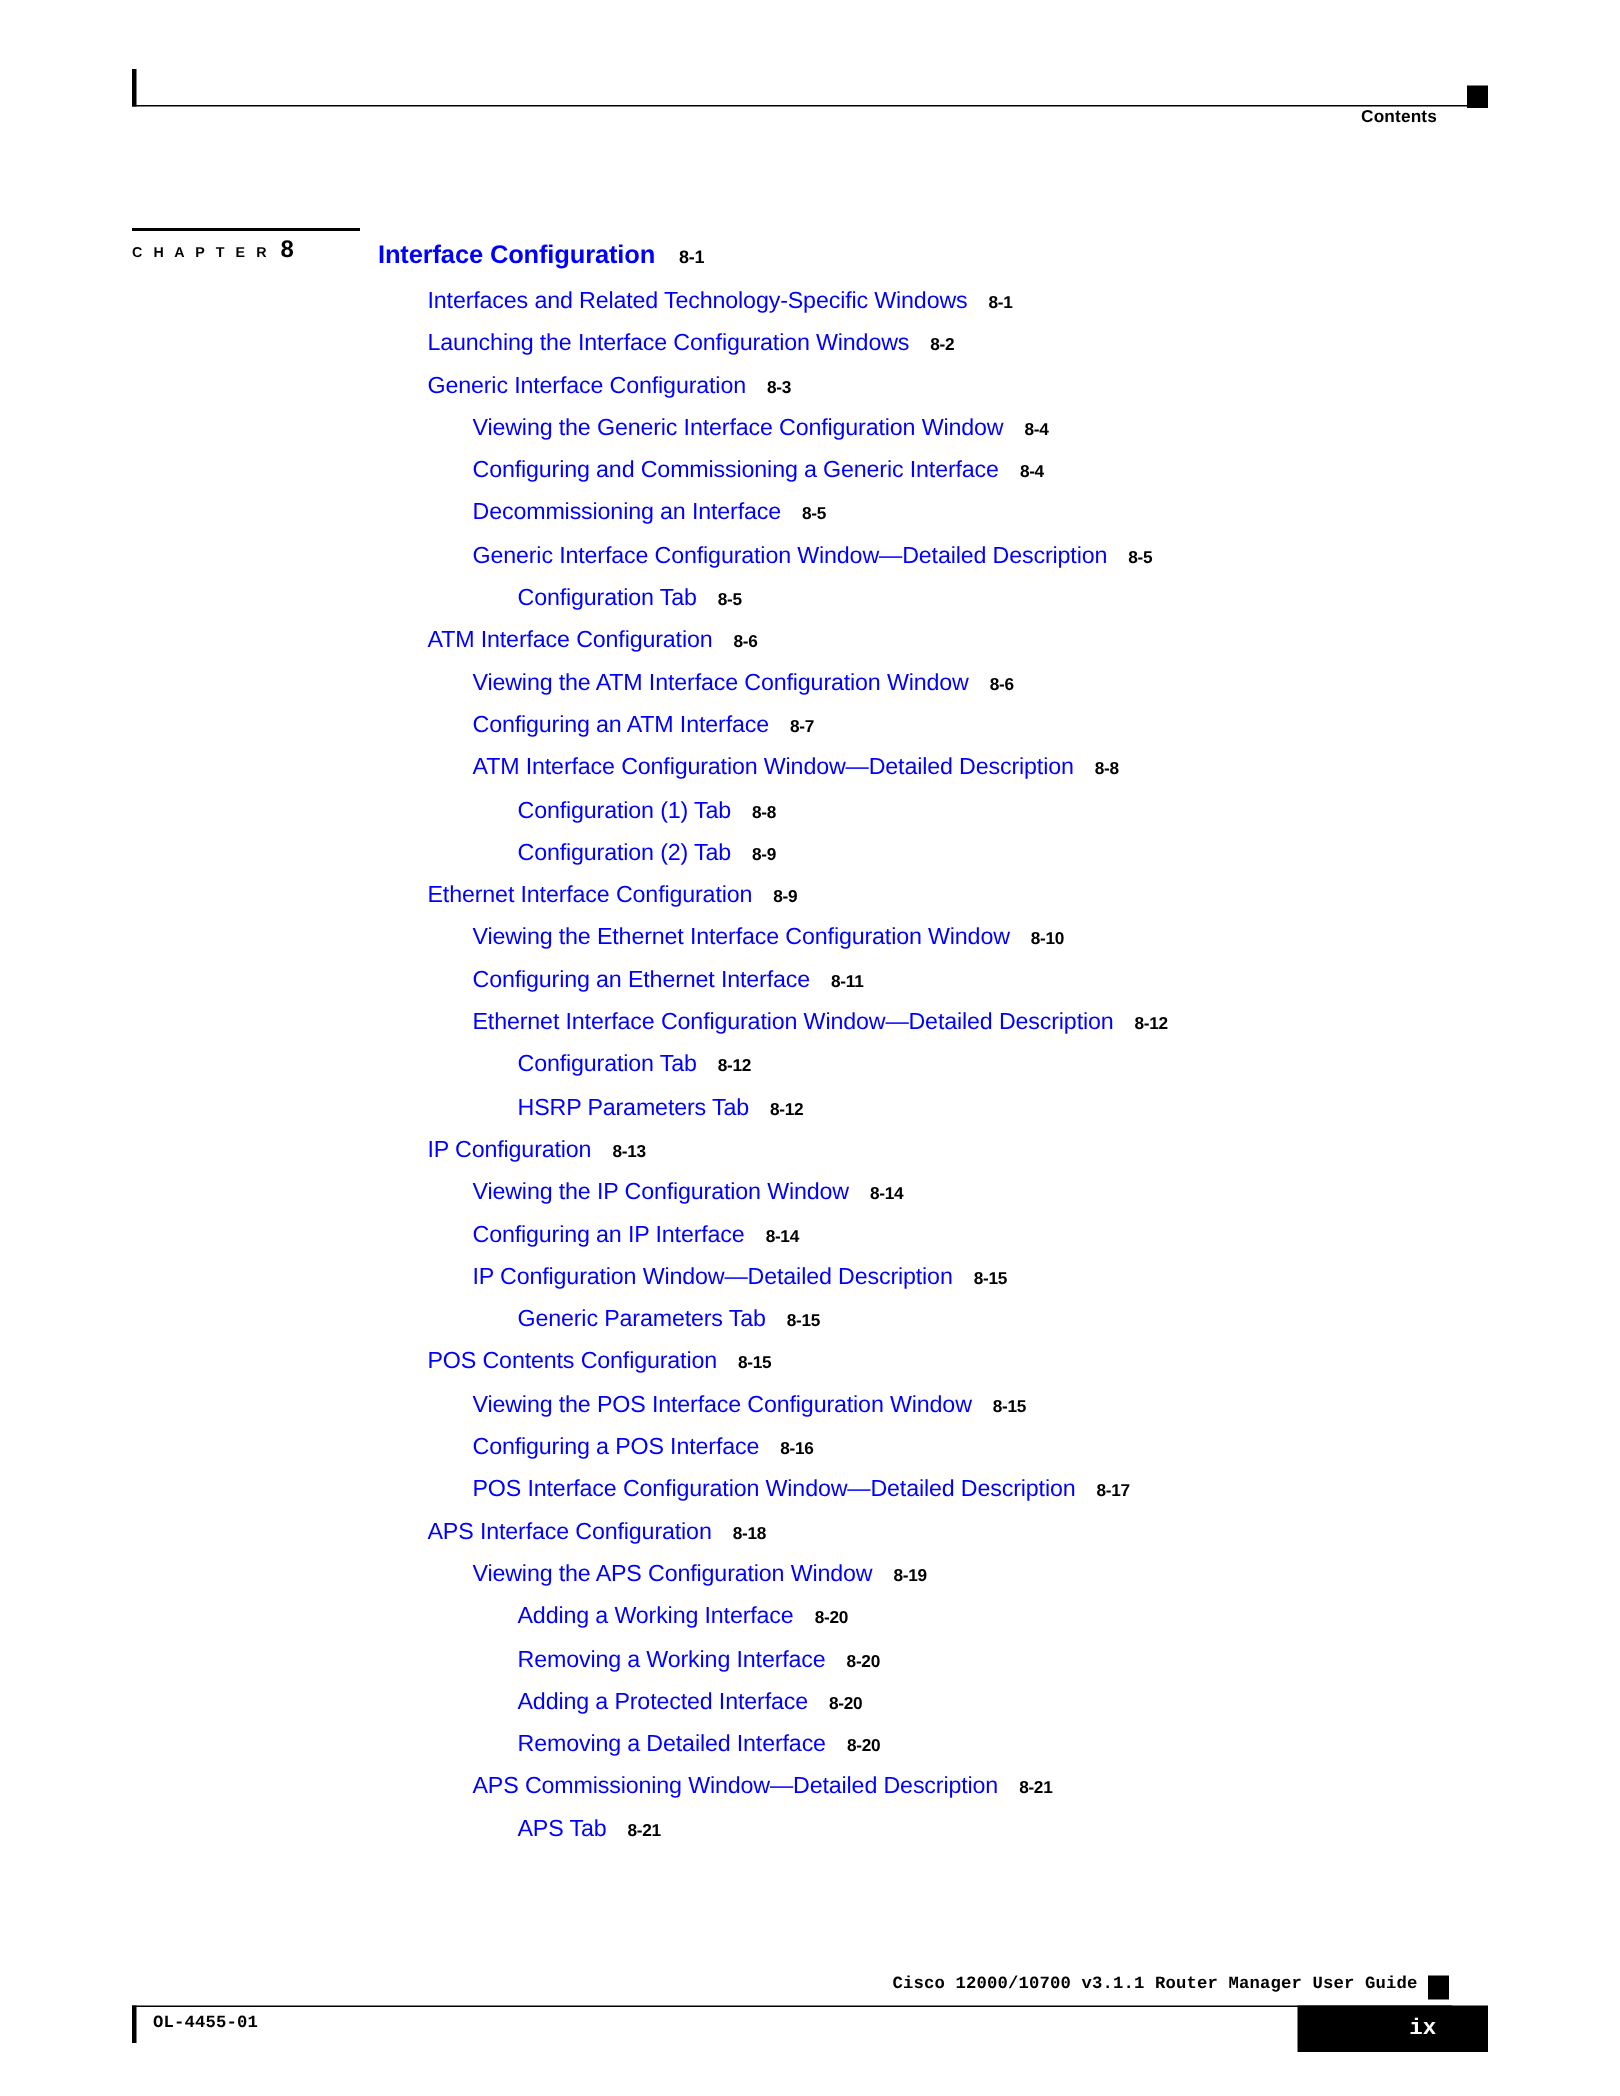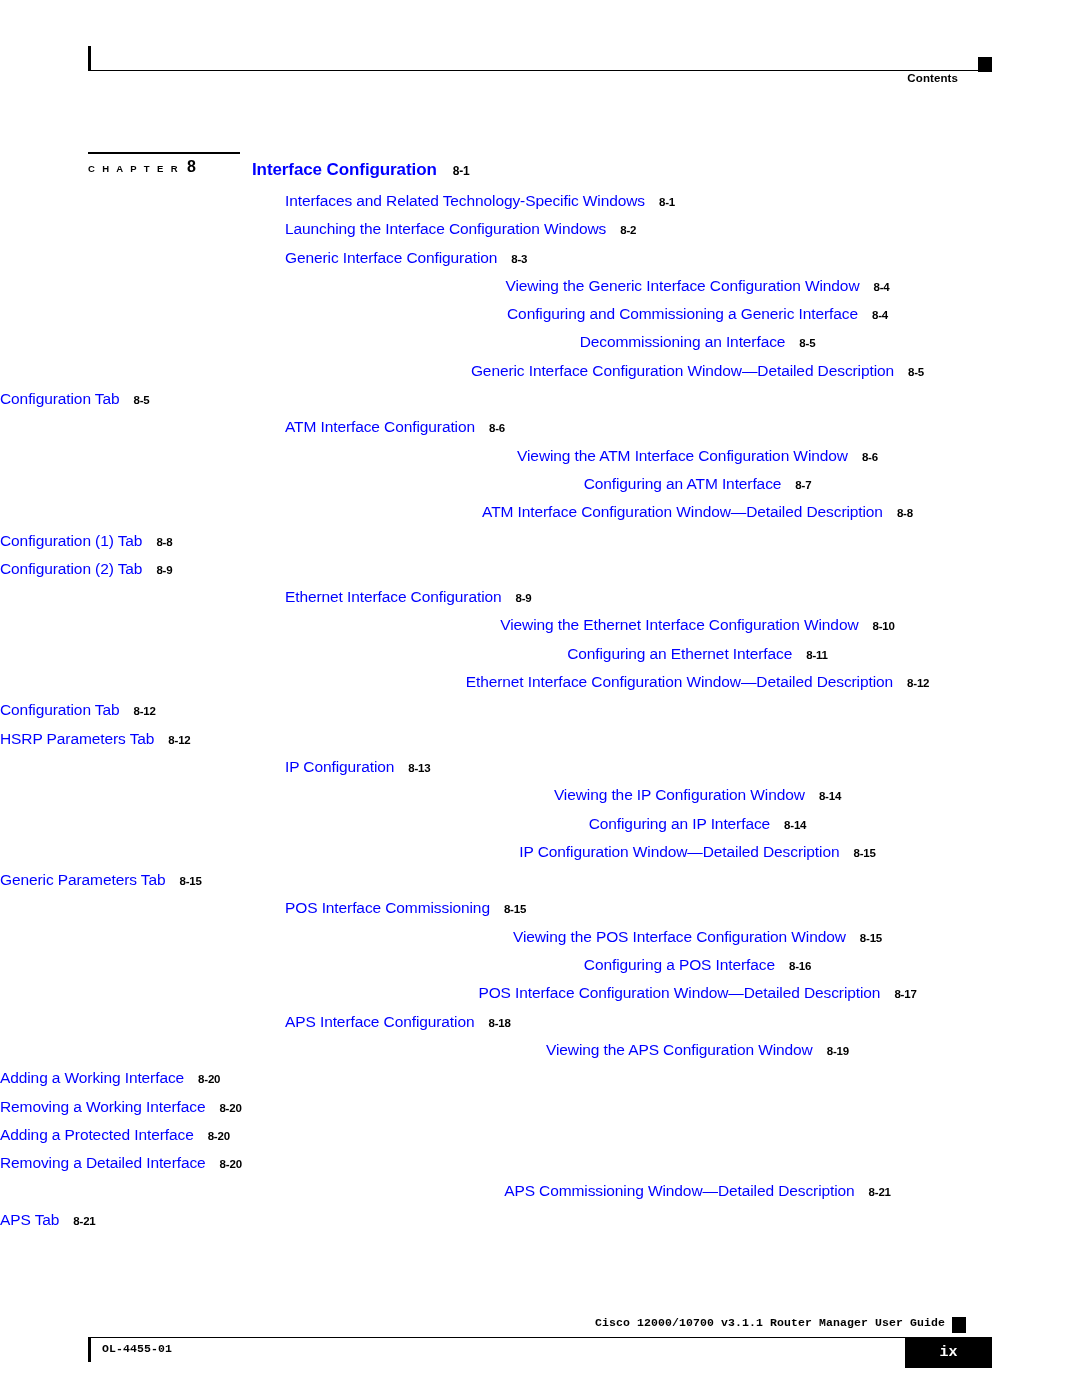--- a/index.html
+++ b/index.html
@@ -128,24 +128,24 @@
   }
 
   
   .lvl-0 { padding-left: 252px; height: 32px; }
   .lvl-0 .toc-title { font-size: 17px; font-weight: bold; }
   .lvl-0 .toc-page  { margin-left: 16px; font-size: 12px; }
 
   .lvl-1 { padding-left: 285px; }
   .lvl-1 .toc-page  { margin-left: 14px; }
 
-  .lvl-2 { padding-left: 315px; text-align: center; }
+  .lvl-2 { padding-left: 315px; }
   .lvl-2 .toc-page  { margin-left: 14px; }
 
-  .lvl-3 { }
+  .lvl-3 { padding-left: 345px; }
   .lvl-3 .toc-page  { margin-left: 14px; }
 
   
   .footer {
     position: absolute;
     left: 88px;
     top: 1316px;
     width: 904px;
     height: 60px;
     font-family: Liberation Mono, monospace;
@@ -200,20 +200,21 @@
     top: 21px;
     width: 87px;
     height: 31px;
     background: #000000;
     color: #ffffff;
     font-size: 15px;
     font-weight: bold;
     display: flex;
     align-items: center;
     justify-content: center;
+    padding-left: 40px;
   }
 </style>
 </head>
 <body>
 
 <div class="page">
 
   <div class="running-head">
     <div class="rh-tick"></div>
     <div class="rh-rule"></div>
@@ -248,21 +249,21 @@
       <div class="toc-entry lvl-2"><span class="toc-title">Viewing the Ethernet Interface Configuration Window</span><span class="toc-page">8-10</span></div>
       <div class="toc-entry lvl-2"><span class="toc-title">Configuring an Ethernet Interface</span><span class="toc-page">8-11</span></div>
       <div class="toc-entry lvl-2"><span class="toc-title">Ethernet Interface Configuration Window—Detailed Description</span><span class="toc-page">8-12</span></div>
       <div class="toc-entry lvl-3"><span class="toc-title">Configuration Tab</span><span class="toc-page">8-12</span></div>
       <div class="toc-entry lvl-3"><span class="toc-title">HSRP Parameters Tab</span><span class="toc-page">8-12</span></div>
       <div class="toc-entry lvl-1"><span class="toc-title">IP Configuration</span><span class="toc-page">8-13</span></div>
       <div class="toc-entry lvl-2"><span class="toc-title">Viewing the IP Configuration Window</span><span class="toc-page">8-14</span></div>
       <div class="toc-entry lvl-2"><span class="toc-title">Configuring an IP Interface</span><span class="toc-page">8-14</span></div>
       <div class="toc-entry lvl-2"><span class="toc-title">IP Configuration Window—Detailed Description</span><span class="toc-page">8-15</span></div>
       <div class="toc-entry lvl-3"><span class="toc-title">Generic Parameters Tab</span><span class="toc-page">8-15</span></div>
-      <div class="toc-entry lvl-1"><span class="toc-title">POS Interface Commissioning</span><span class="toc-page">8-15</span></div>
+      <div class="toc-entry lvl-1"><span class="toc-title">POS Contents Configuration</span><span class="toc-page">8-15</span></div>
       <div class="toc-entry lvl-2"><span class="toc-title">Viewing the POS Interface Configuration Window</span><span class="toc-page">8-15</span></div>
       <div class="toc-entry lvl-2"><span class="toc-title">Configuring a POS Interface</span><span class="toc-page">8-16</span></div>
       <div class="toc-entry lvl-2"><span class="toc-title">POS Interface Configuration Window—Detailed Description</span><span class="toc-page">8-17</span></div>
       <div class="toc-entry lvl-1"><span class="toc-title">APS Interface Configuration</span><span class="toc-page">8-18</span></div>
       <div class="toc-entry lvl-2"><span class="toc-title">Viewing the APS Configuration Window</span><span class="toc-page">8-19</span></div>
       <div class="toc-entry lvl-3"><span class="toc-title">Adding a Working Interface</span><span class="toc-page">8-20</span></div>
       <div class="toc-entry lvl-3"><span class="toc-title">Removing a Working Interface</span><span class="toc-page">8-20</span></div>
       <div class="toc-entry lvl-3"><span class="toc-title">Adding a Protected Interface</span><span class="toc-page">8-20</span></div>
       <div class="toc-entry lvl-3"><span class="toc-title">Removing a Detailed Interface</span><span class="toc-page">8-20</span></div>
       <div class="toc-entry lvl-2"><span class="toc-title">APS Commissioning Window—Detailed Description</span><span class="toc-page">8-21</span></div>

